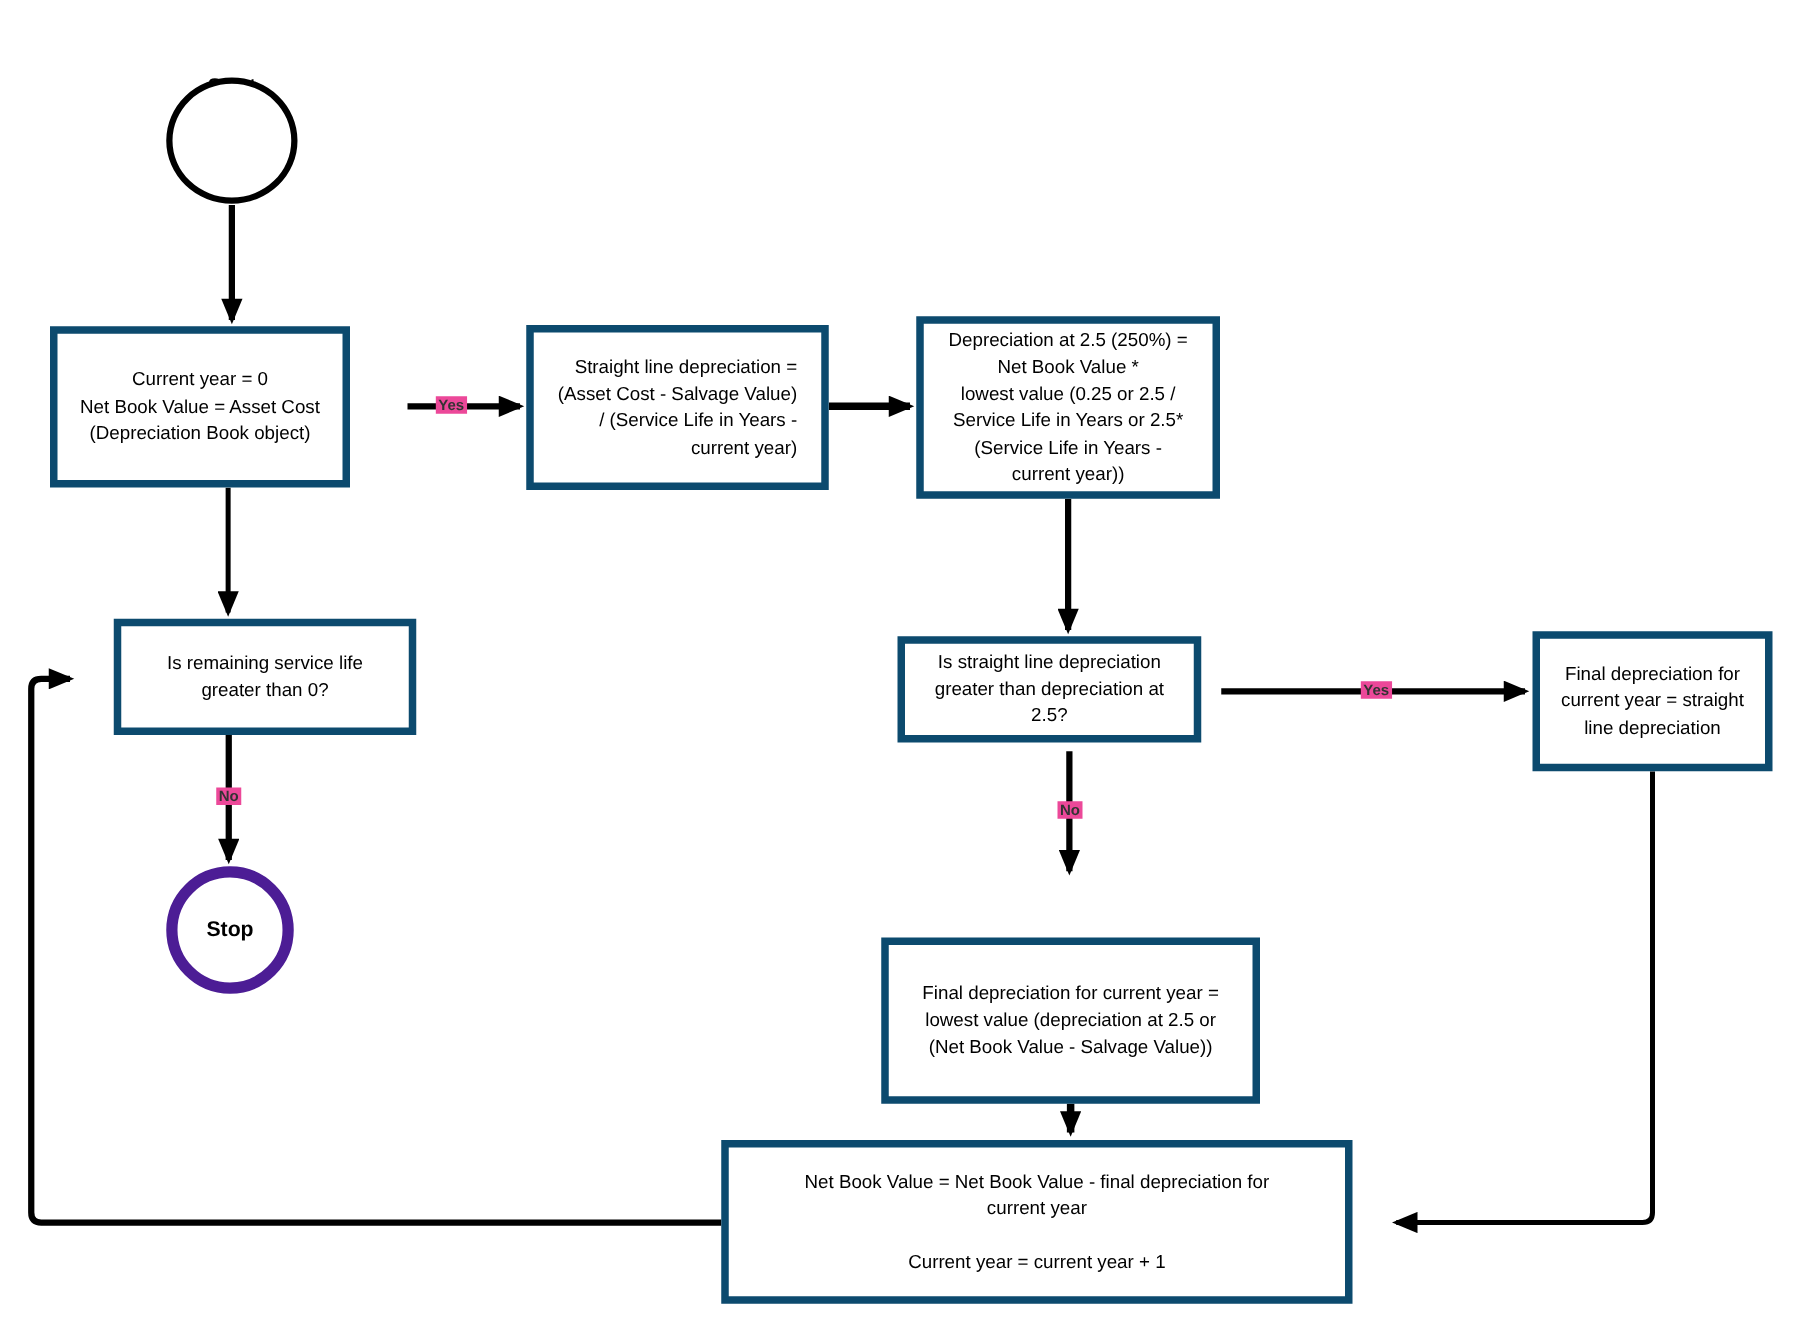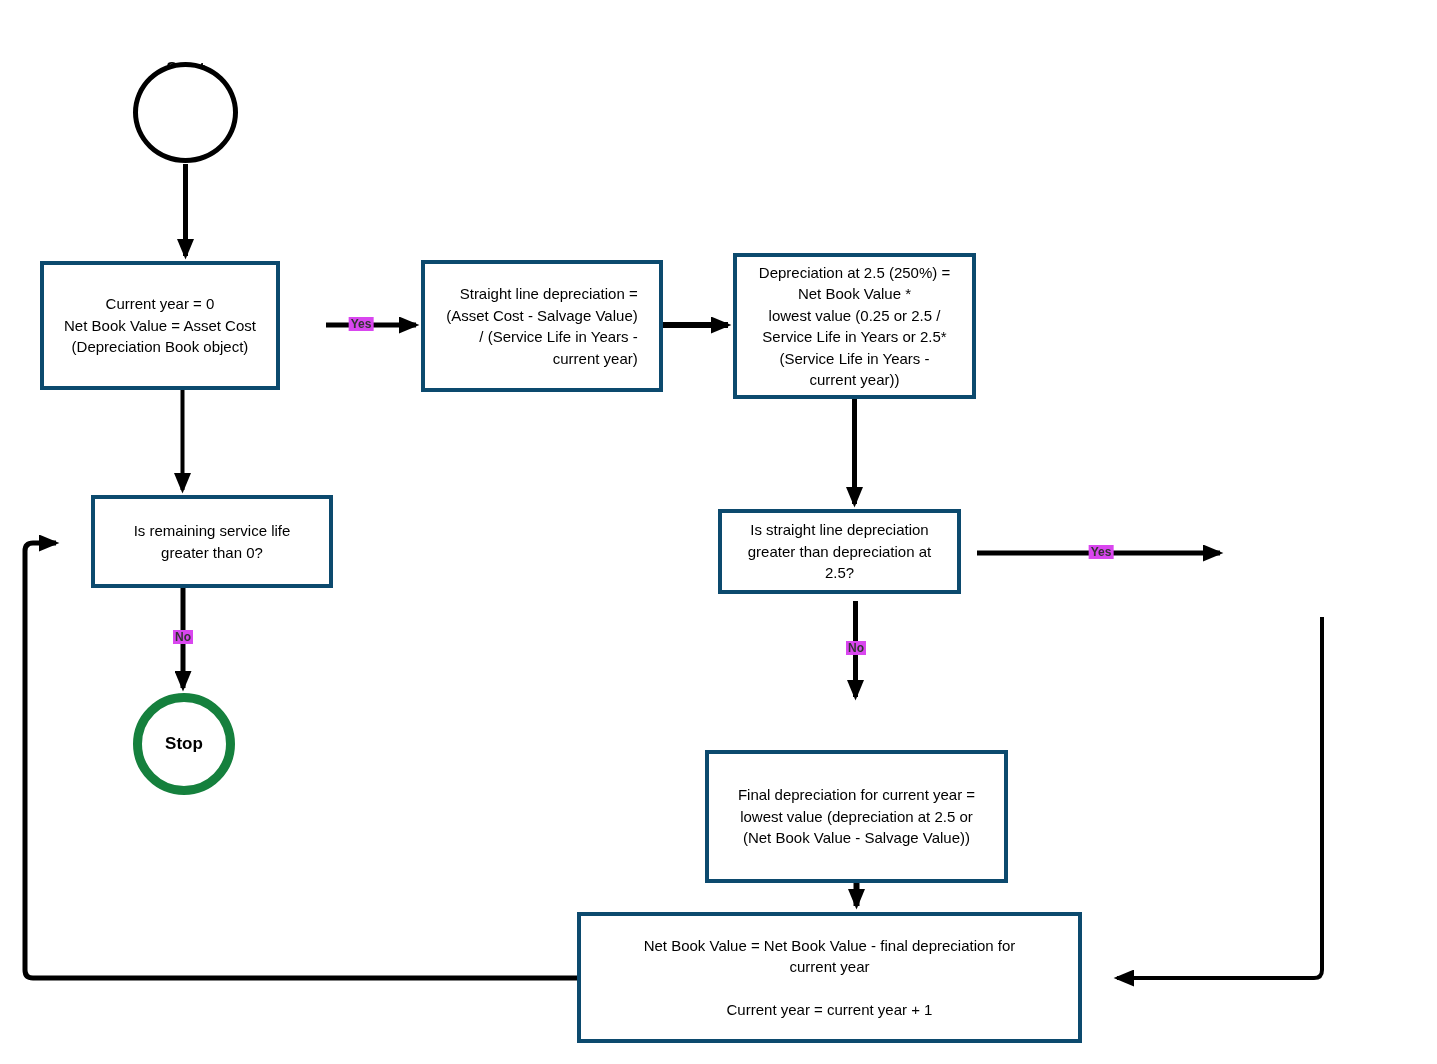--- a/index.html
+++ b/index.html
@@ -18,39 +18,39 @@
     display:flex;
     align-items:center;
     justify-content:center;
     text-align:center;
     white-space:pre-line;
     font-size:15px;
     line-height:21.5px;
     background:#ffffff;
     box-sizing:border-box;
   }
-  .rect{border:4px solid #0c4a6e;}
+  .rect{border:6px solid #0c4a6e;}
   .circle{border-radius:50%;font-weight:bold;font-size:17px;}
   .start-circle{border:5px solid #000;}
-  .stop-circle{border:9px solid #15803d;}
+  .stop-circle{border:9px solid #4c1d95;}
   .node-title{
     position:absolute;
     font-weight:bold;
     font-size:17px;
     text-align:center;
     white-space:nowrap;
     background:transparent;
   }
   .edge-label{
     position:absolute;
     transform:translate(-50%,-50%);
     font-weight:bold;
     font-size:12px;
     color:#333333;
-    background:#d946ef;
+    background:#ec4899;
     padding:0 2px;
     line-height:14px;
   }
 </style>
 </head>
 <body>
 
 <div id="canvas">
 
   <svg id="connectors" viewBox="0 0 1437 1064" xmlns="http://www.w3.org/2000/svg">
@@ -94,20 +94,23 @@
 
   <div class="node rect" style="left:62px;top:495px;width:242px;height:93px;margin-left:29px;">Is remaining service life
 greater than 0?</div>
 
   <div class="node circle stop-circle" style="left:133px;top:693px;width:102px;height:102px;">Stop</div>
 
   <div class="node rect" style="left:718px;top:509px;width:243px;height:85px;text-align:center;">Is straight line depreciation
 greater than depreciation at
 2.5?</div>
 
+  <div class="node rect" style="left:1226px;top:505px;width:192px;height:112px;">Final depreciation for
+current year = straight
+line depreciation</div>
 
   <div class="node rect" style="left:705px;top:703px;width:303px;height:133px;margin-top:47px;">Final depreciation for current year =
 lowest value (depreciation at 2.5 or
 (Net Book Value - Salvage Value))</div>
 
   <div class="node rect" style="left:577px;top:912px;width:505px;height:131px;">Net Book Value = Net Book Value - final depreciation for
 current year
 
 Current year = current year + 1</div>
 

